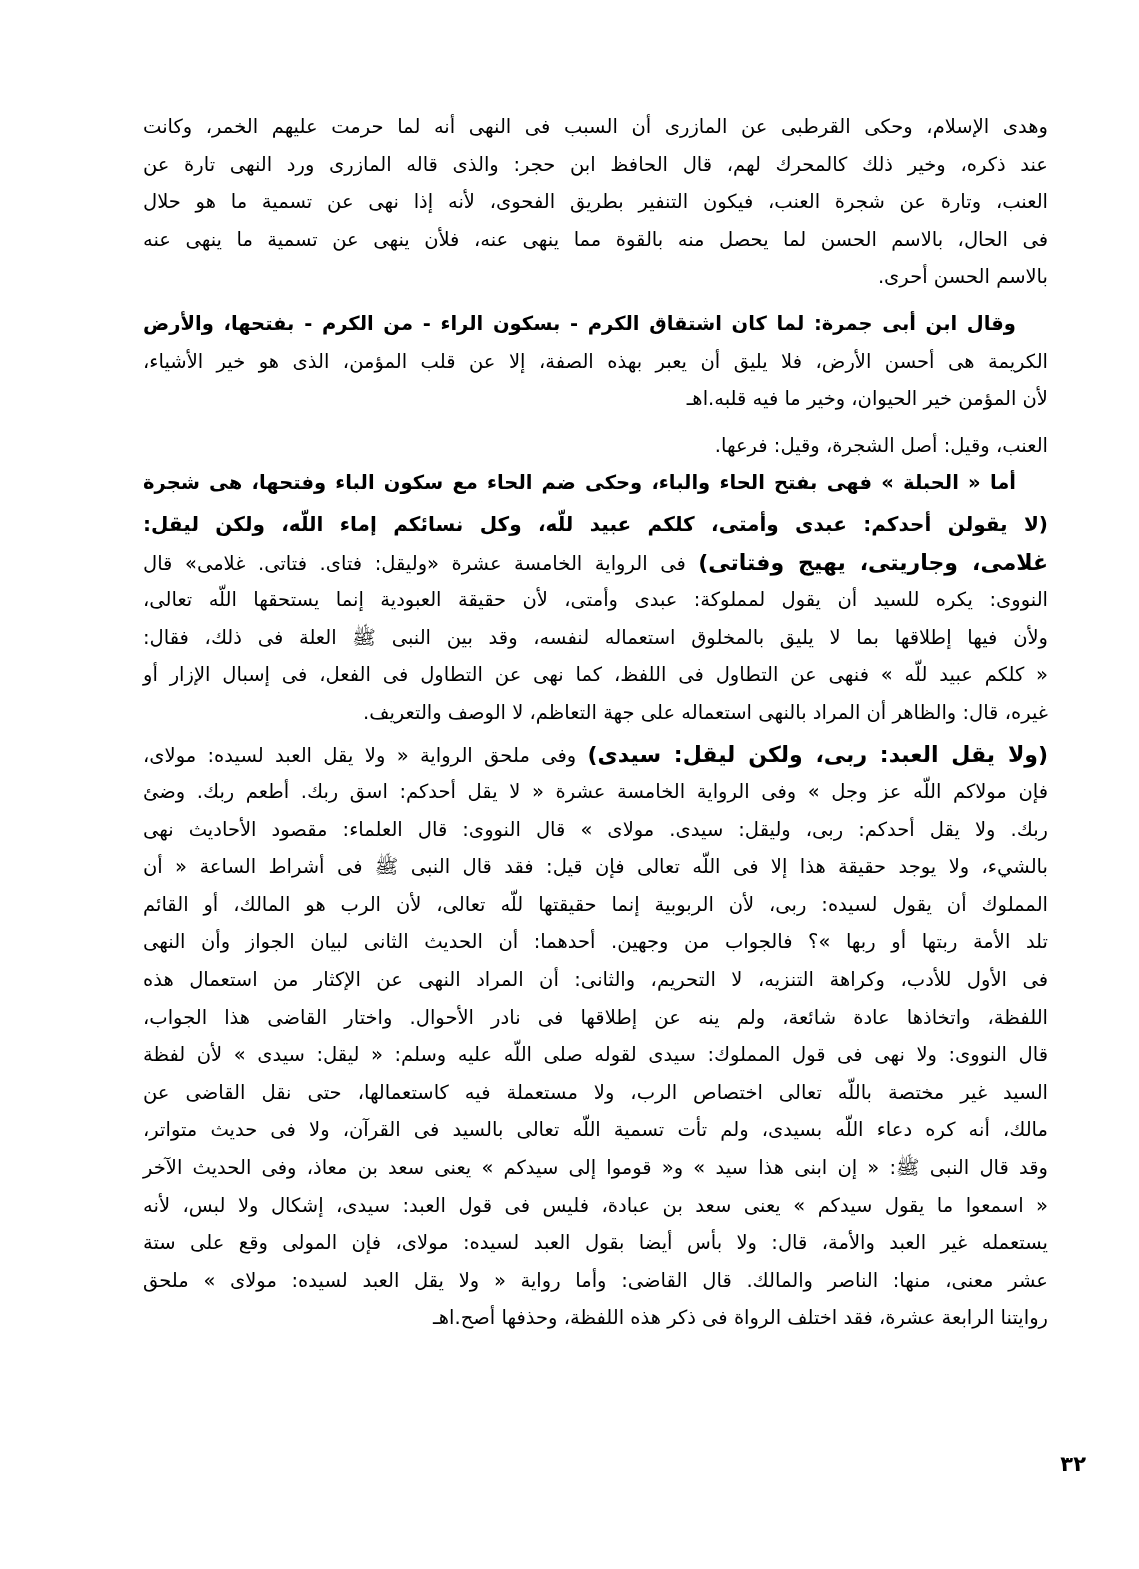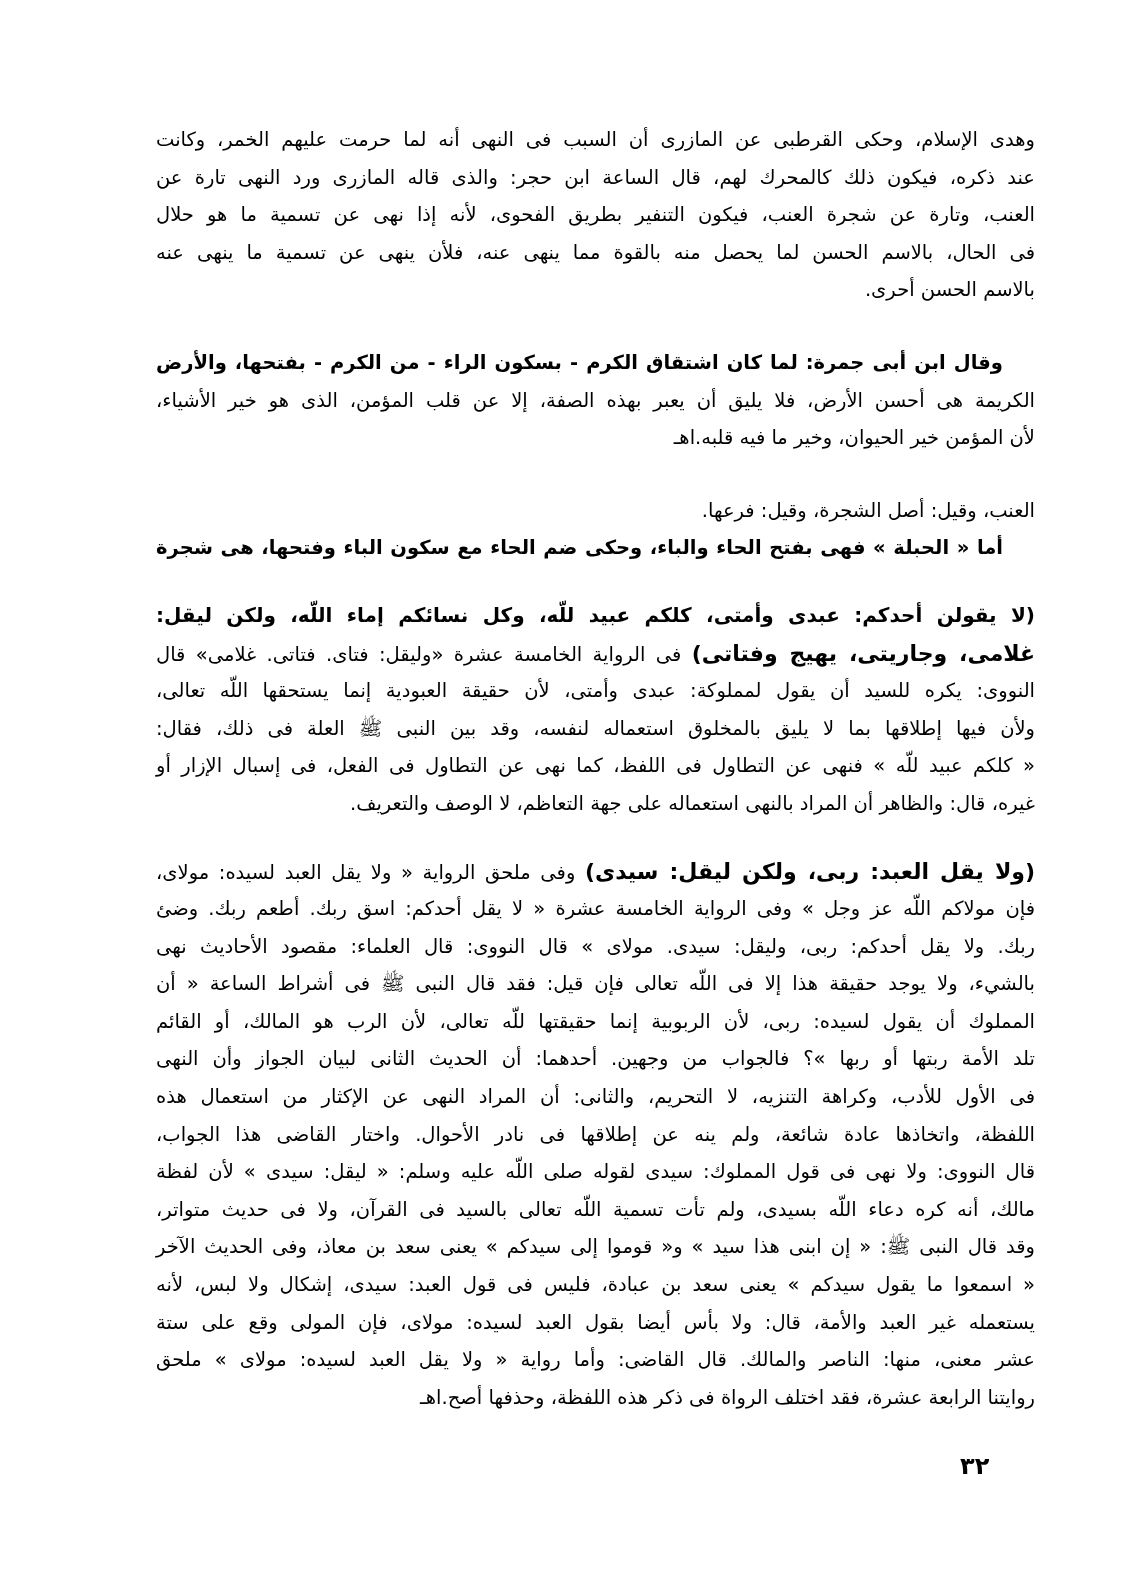--- a/index.html
+++ b/index.html
@@ -16,21 +16,21 @@
       color: #000000;
     }
     .page {
       position: absolute;
       left: 143px;
       top: 108px;
       width: 905px;
       direction: rtl;
     }
     .para {
-      margin: 13px;
+      margin: 0;
       padding: 0;
     }
     .line {
       display: block;
       height: 37.6px;
       line-height: 37.6px;
       font-size: 19.5px;
       text-align: justify;
       text-align-last: justify;
       white-space: nowrap;
@@ -52,37 +52,37 @@
     .line.head-line {
       font-size: 20px;
       font-weight: bold;
     }
     .indent {
       padding-right: 32px;
       font-weight: bold;
     }
     .page-number {
       position: absolute;
-      left: 960px;
+      left: 1006px;
       top: 1452px;
       width: 80px;
-      text-align: left;
-      font-size: 24px;
+      text-align: right;
+      font-size: 21px;
       font-weight: bold;
       direction: rtl;
     }
   </style>
 </head>
 <body>
 
 <div class="page">
 
   <div class="para">
     <span class="line">وهدى الإسلام، وحكى القرطبى عن المازرى أن السبب فى النهى أنه لما حرمت عليهم الخمر، وكانت</span>
-    <span class="line">عند ذكره، فيكون ذلك كالمحرك لهم، قال الساعة ابن حجر: والذى قاله المازرى ورد النهى تارة عن</span>
+    <span class="line">عند ذكره، وخير ذلك كالمحرك لهم، قال الحافظ ابن حجر: والذى قاله المازرى ورد النهى تارة عن</span>
     <span class="line">العنب، وتارة عن شجرة العنب، فيكون التنفير بطريق الفحوى، لأنه إذا نهى عن تسمية ما هو حلال</span>
     <span class="line">فى الحال، بالاسم الحسن لما يحصل منه بالقوة مما ينهى عنه، فلأن ينهى عن تسمية ما ينهى عنه</span>
     <span class="line last">بالاسم الحسن أحرى.</span>
   </div>
 
   <div class="gap"></div>
 
   <div class="para">
     <span class="line indent">وقال ابن أبى جمرة: لما كان اشتقاق الكرم - بسكون الراء - من الكرم - بفتحها، والأرض</span>
     <span class="line">الكريمة هى أحسن الأرض، فلا يليق أن يعبر بهذه الصفة، إلا عن قلب المؤمن، الذى هو خير الأشياء،</span>
@@ -112,20 +112,21 @@
   <div class="para">
     <span class="line"><span class="hd">(ولا يقل العبد: ربى، ولكن ليقل: سيدى)</span><span> وفى ملحق الرواية « ولا يقل العبد لسيده: مولاى،</span></span>
     <span class="line">فإن مولاكم اللّه عز وجل » وفى الرواية الخامسة عشرة « لا يقل أحدكم: اسق ربك. أطعم ربك. وضئ</span>
     <span class="line">ربك. ولا يقل أحدكم: ربى، وليقل: سيدى. مولاى » قال النووى: قال العلماء: مقصود الأحاديث نهى</span>
     <span class="line">بالشيء، ولا يوجد حقيقة هذا إلا فى اللّه تعالى فإن قيل: فقد قال النبى ﷺ فى أشراط الساعة « أن</span>
     <span class="line">المملوك أن يقول لسيده: ربى، لأن الربوبية إنما حقيقتها للّه تعالى، لأن الرب هو المالك، أو القائم</span>
     <span class="line">تلد الأمة ربتها أو ربها »؟ فالجواب من وجهين. أحدهما: أن الحديث الثانى لبيان الجواز وأن النهى</span>
     <span class="line">فى الأول للأدب، وكراهة التنزيه، لا التحريم، والثانى: أن المراد النهى عن الإكثار من استعمال هذه</span>
     <span class="line">اللفظة، واتخاذها عادة شائعة، ولم ينه عن إطلاقها فى نادر الأحوال. واختار القاضى هذا الجواب،</span>
     <span class="line">قال النووى: ولا نهى فى قول المملوك: سيدى لقوله صلى اللّه عليه وسلم: « ليقل: سيدى » لأن لفظة</span>
+    <span class="line">السيد غير مختصة باللّه تعالى اختصاص الرب، ولا مستعملة فيه كاستعمالها، حتى نقل القاضى عن</span>
     <span class="line">مالك، أنه كره دعاء اللّه بسيدى، ولم تأت تسمية اللّه تعالى بالسيد فى القرآن، ولا فى حديث متواتر،</span>
     <span class="line">وقد قال النبى ﷺ: « إن ابنى هذا سيد » و« قوموا إلى سيدكم » يعنى سعد بن معاذ، وفى الحديث الآخر</span>
     <span class="line">« اسمعوا ما يقول سيدكم » يعنى سعد بن عبادة، فليس فى قول العبد: سيدى، إشكال ولا لبس، لأنه</span>
     <span class="line">يستعمله غير العبد والأمة، قال: ولا بأس أيضا بقول العبد لسيده: مولاى، فإن المولى وقع على ستة</span>
     <span class="line">عشر معنى، منها: الناصر والمالك. قال القاضى: وأما رواية « ولا يقل العبد لسيده: مولاى » ملحق</span>
     <span class="line last">روايتنا الرابعة عشرة، فقد اختلف الرواة فى ذكر هذه اللفظة، وحذفها أصح.اهـ</span>
   </div>
 
 </div>
 

